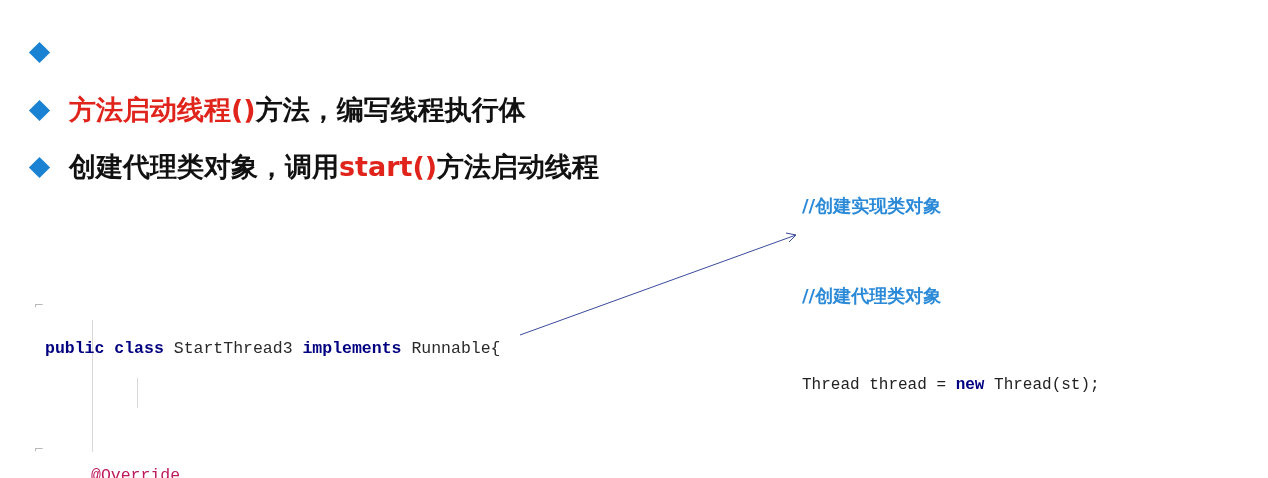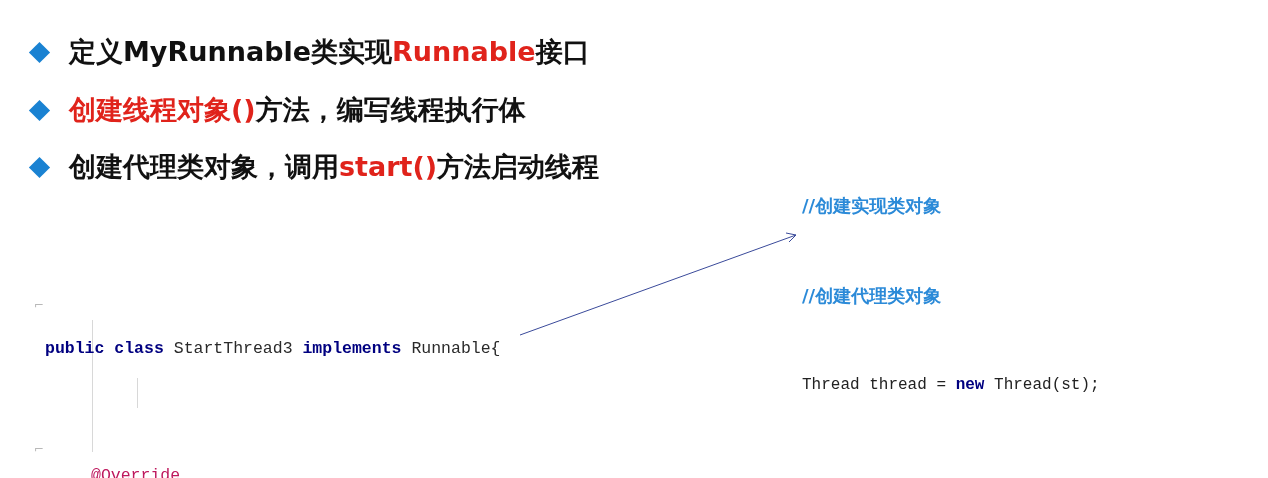--- a/index.html
+++ b/index.html
@@ -18,25 +18,24 @@
   .fold { position: absolute; font-family: "DejaVu Sans", sans-serif; font-size: 12px; color: #b8b8b8; }
   .rcode { position: absolute; left: 802px; top: 133px; font-family: "Liberation Mono", "DejaVu Sans Mono", monospace; font-size: 16px; color: #222; line-height: 29px; white-space: pre; }
   .rcode .cm { font-size: 18px; }
   svg.arrow { position: absolute; left: 0; top: 0; }
 </style>
 </head>
 <body>
 
 <div class="bullet" style="top:32px;">
   <div class="diamond"></div>
-  <span class="btext"><span>定义MyRunnable类实现</span><span class="red">Runnable</span><span>接口</span></span>
 </div>
 <div class="bullet" style="top:90px;">
   <div class="diamond"></div>
-  <span class="btext"><span></span><span class="red">创建线程对象()</span><span>方法，编写线程执行体</span></span>
+  <span class="btext"><span></span><span class="red">方法启动线程()</span><span>方法，编写线程执行体</span></span>
 </div>
 <div class="bullet" style="top:147px;">
   <div class="diamond"></div>
   <span class="btext"><span>创建代理类对象，调用</span><span class="red">start()</span><span>方法启动线程</span></span>
 </div>
 
 <div class="fold" style="left:34px; top:298px;">⌐</div>
 <div class="fold" style="left:34px; top:442px;">⌐</div>
 <div class="guide" style="left:92px; top:320px; height:132px;"></div>
 <div class="guide" style="left:137px; top:378px; height:30px;"></div>

